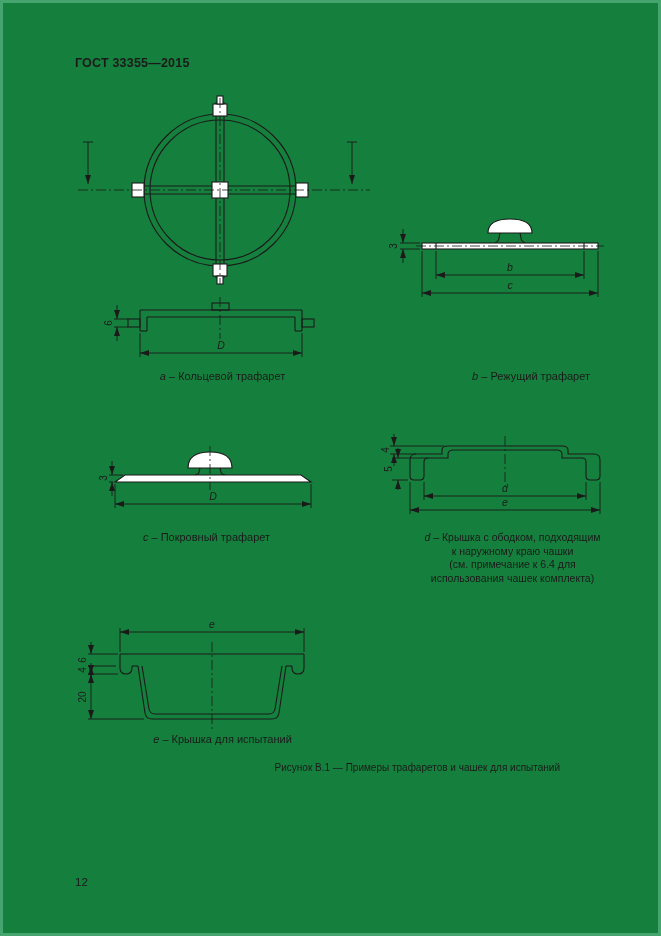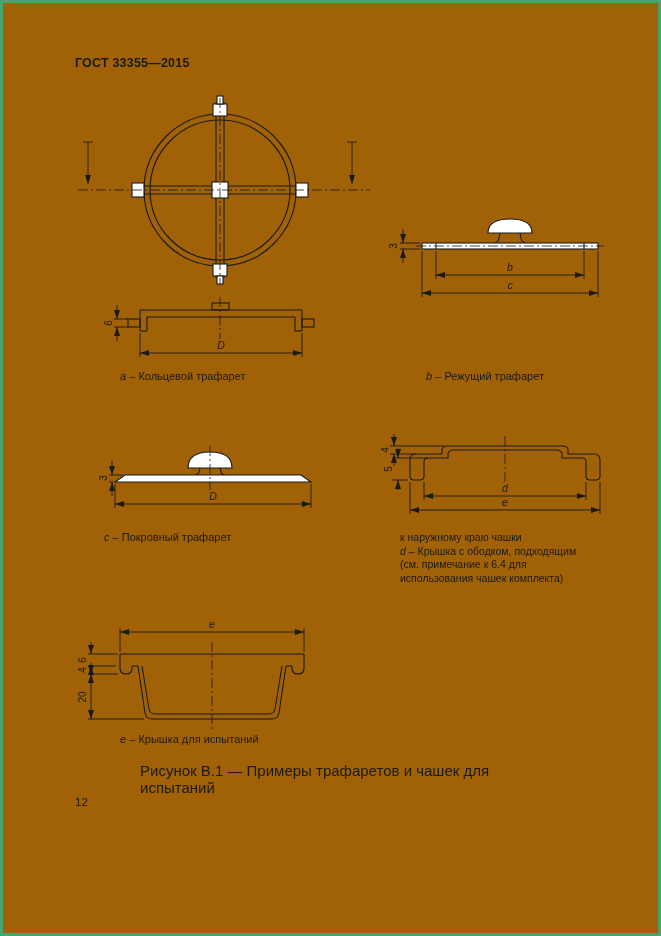--- a/index.html
+++ b/index.html
@@ -1,26 +1,26 @@
 <!DOCTYPE html>
 <html><head>
 <meta charset="utf-8">
 <style>
   *{margin:0;padding:0;box-sizing:border-box}
   html,body{background:#d9d9d9}
   .page{
     position:relative;width:661px;height:936px;margin:0 auto;
-    background:#a16207;color:#1a1a1a;
+    background:#15803d;color:#1a1a1a;
     font-family:"Liberation Sans",sans-serif;overflow:hidden;
   }
   .frame{position:absolute;inset:0;border:3px solid #46a56e;pointer-events:none}
   .header{position:absolute;left:75px;top:56px;font-weight:bold;font-size:12.5px;letter-spacing:.2px}
-  .pagenum{position:absolute;left:75px;top:796px;font-size:11.5px}
-  .caption{position:absolute;left:140px;top:762px;width:420px;text-align:left;font-size:15px}
-  .figlabel{position:absolute;font-size:11px;text-align:left}
+  .pagenum{position:absolute;left:75px;top:876px;font-size:11.5px}
+  .caption{position:absolute;left:140px;top:762px;width:420px;text-align:right;font-size:10px}
+  .figlabel{position:absolute;font-size:11px;text-align:center}
   .dlabel{font-size:10.5px;line-height:13.5px}
   .it{font-style:italic}
   svg.fig{position:absolute;overflow:visible}
   .ln line,.ln path,.ln rect,.ln circle{stroke:#1a1a1a;stroke-width:1.1;fill:none}
   .dim line{stroke:#1a1a1a;stroke-width:.9;fill:none}
   .cl{stroke:#1a1a1a;stroke-width:.8;stroke-dasharray:10 3 2 3;fill:none}
   text.dt{font-family:"Liberation Sans",sans-serif;font-size:10px;fill:#1a1a1a}
   text.it{font-style:italic;font-size:10.5px}
 </style>
 </head>
@@ -183,26 +183,26 @@
       <line x1="214" y1="54" x2="214" y2="86"></line>
       <line x1="24" y1="82" x2="214" y2="82" marker-start="url(#arr)" marker-end="url(#arr)"></line>
     </g>
     <text class="dt" transform="rotate(-90 3 22)" x="3" y="22" text-anchor="middle">4</text>
     <text class="dt" transform="rotate(-90 6 41)" x="6" y="41" text-anchor="middle">5</text>
     <text class="dt it" x="119" y="64" text-anchor="middle">d</text>
     <text class="dt it" x="119" y="78" text-anchor="middle">e</text>
   </svg>
 
   <div class="figlabel dlabel" style="left:400px;top:531px;width:225px">
-    <div>к наружному краю чашки</div>
     <div>
       <span class="it">d</span>
       <span>–</span>
       <span>Крышка с ободком, подходящим</span>
     </div>
+    <div>к наружному краю чашки</div>
     <div>(см. примечание к 6.4 для</div>
     <div>использования чашек комплекта)</div>
   </div>
 
   <svg class="fig" style="left:80px;top:618px" width="248" height="118">
     <g class="ln">
       <line x1="40" y1="36" x2="224" y2="36"></line>
       <path d="M 40,36 L 40,50 Q 40,56 46,56 Q 52,56 52,50 L 52,48"></path>
       <path d="M 224,36 L 224,50 Q 224,56 218,56 Q 212,56 212,50 L 212,48"></path>
       <line x1="52" y1="48" x2="58" y2="48"></line>

